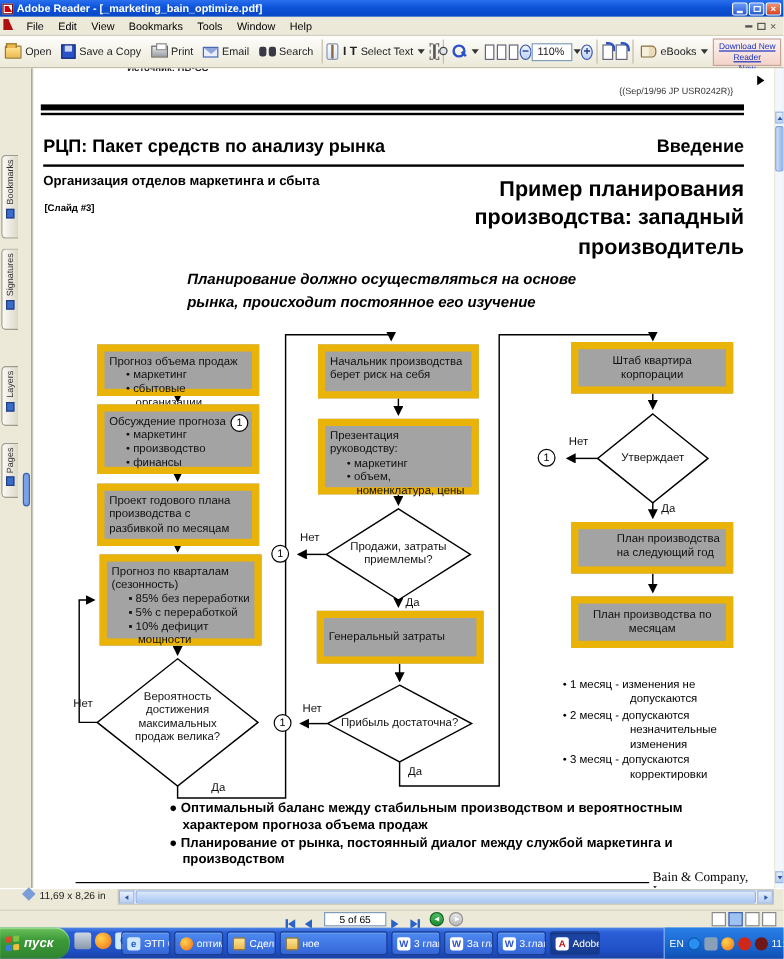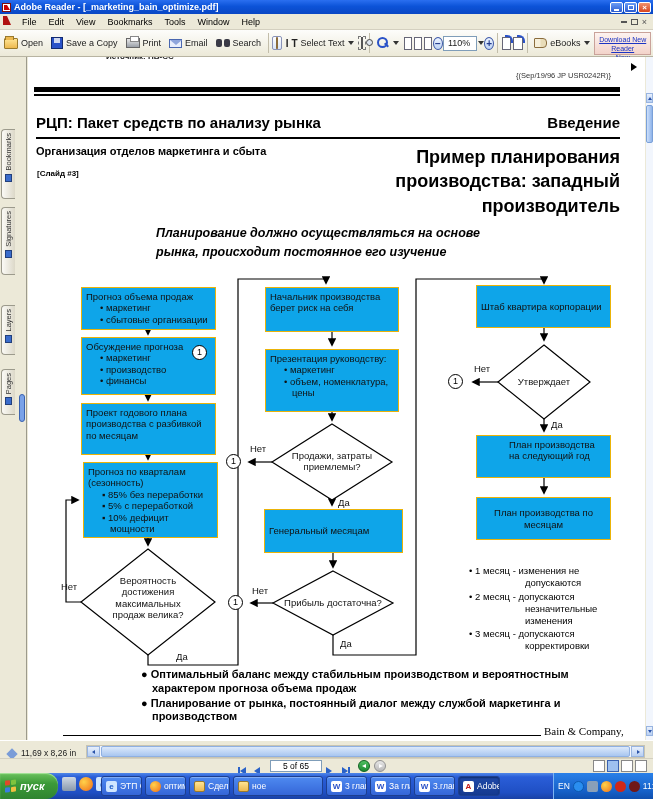--- a/index.html
+++ b/index.html
@@ -118,21 +118,21 @@
   .h1r { position:absolute; right:25px; top:57px; font-size:15px; font-weight:bold; }
   .h1line { position:absolute; left:8px; top:80px; width:584px; height:2px; background:#000; }
   .h2l { position:absolute; left:8px; top:88px; width:315px; font-size:11px; font-weight:bold; }
   .h2r { position:absolute; left:342px; top:88px; width:250px; font-size:18px; font-weight:bold;
     text-align:right; line-height:1.35; }
   .slideref { position:absolute; left:9px; top:112px; font-size:8px; font-weight:bold; }
   .lead { position:absolute; left:128px; top:167px; font-size:12.5px; font-weight:bold;
     font-style:italic; line-height:1.55; }
 
   .flowsvg { position:absolute; left:0; top:0; }
-  .fbox { position:absolute; border:1px solid #eab308; background:#0ea5e9;
+  .fbox { position:absolute; border:6px solid #eab308; background:#a3a3a3;
     font-size:9.5px; line-height:1.2; padding:3px 4px; color:#111; }
   .fbox .bl { padding-left:14px; }
   .fbox .bl div { padding-left:8px; text-indent:-8px; }
   .fcenter { display:flex; align-items:center; justify-content:flex-start; text-align:center; }
   .dtext { position:absolute; text-align:center; font-size:9.5px; line-height:1.2; color:#111; }
   .refc { position:absolute; width:15px; height:15px; border:1px solid #000; border-radius:50%;
     background:#fff; font-size:9px; line-height:13px; text-align:center; }
   .flbl { position:absolute; font-size:9.5px; color:#111; }
   .notes { position:absolute; left:441px; top:508px; width:152px; font-size:9.5px; line-height:1.25; }
   .notes div { padding-left:56px; text-indent:-56px; margin-bottom:2px; }
@@ -151,21 +151,21 @@
     border-left:2px solid transparent; border-right:2px solid transparent; border-bottom:3px solid #2a52a8; }
   .vs-thumb { position:absolute; left:0; top:48px; width:7px; height:38px;
     background:linear-gradient(90deg,#cde0fb,#8fb4ea); border:1px solid #7aa0d8; border-radius:2px; }
   .vs-dn { position:absolute; left:0; top:669px; width:7px; height:10px;
     background:linear-gradient(#e8f0fd,#b8cff2); border:1px solid #98b4e0; }
   .vs-dn::after { content:""; position:absolute; left:1px; top:3px;
     border-left:2px solid transparent; border-right:2px solid transparent; border-top:3px solid #2a52a8; }
 
   
   .status1 { position:absolute; left:0; top:740px; width:653px; height:18px; background:#ece9d8;
-    border-top:1px solid #fff; display:flex; align-items:flex-end; font-size:8.5px; color:#222; }
+    border-top:1px solid #fff; display:flex; align-items:flex-start; font-size:8.5px; color:#222;padding-left:12px; }
   .pgsize-ic { width:8px; height:8px; background:#7a9cd8; transform:rotate(45deg); margin:0 5px 0 8px; }
   .pgsize { margin-right:10px; white-space:nowrap; }
   .hscroll { position:relative; flex:1; height:13px; margin-right:8px;
     background:#f2f6fd; border:1px solid #c8c4b2; display:flex; align-items:center; }
   .hs-left,.hs-right { width:13px; height:11px; background:linear-gradient(#e8f0fd,#b8cff2);
     border:1px solid #98b4e0; position:relative; }
   .hs-left::after { content:""; position:absolute; left:4px; top:3px;
     border-top:2px solid transparent; border-bottom:2px solid transparent; border-right:3px solid #2a52a8; }
   .hs-right { margin-left:auto; }
   .hs-right::after { content:""; position:absolute; left:5px; top:3px;
@@ -429,21 +429,21 @@
       <div class="bl">
         <div>• маркетинг</div>
         <div>• объем, номенклатура, цены</div>
       </div>
     </div>
     <div class="dtext" style="left:254px;top:393px;width:100px;">Продажи, затраты приемлемы?</div>
     <div class="refc" style="left:198px;top:397px;">1</div>
     <div class="flbl" style="left:222px;top:386px;">Нет</div>
     <div class="flbl" style="left:310px;top:440px;">Да</div>
     <div class="fbox fcenter" style="left:236px;top:452px;width:139px;height:44px;">
-      <div>Генеральный месяцам</div>
+      <div>Генеральный затраты</div>
     </div>
     <div class="dtext" style="left:255px;top:540px;width:100px;">Прибыль достаточна?</div>
     <div class="refc" style="left:200px;top:538px;">1</div>
     <div class="flbl" style="left:224px;top:528px;">Нет</div>
     <div class="flbl" style="left:312px;top:581px;">Да</div>
 
     <div class="fbox fcenter" style="left:448px;top:228px;width:135px;height:43px;">
       <div>Штаб квартира корпорации</div>
     </div>
     <div class="dtext" style="left:474px;top:319px;width:84px;">Утверждает</div>

